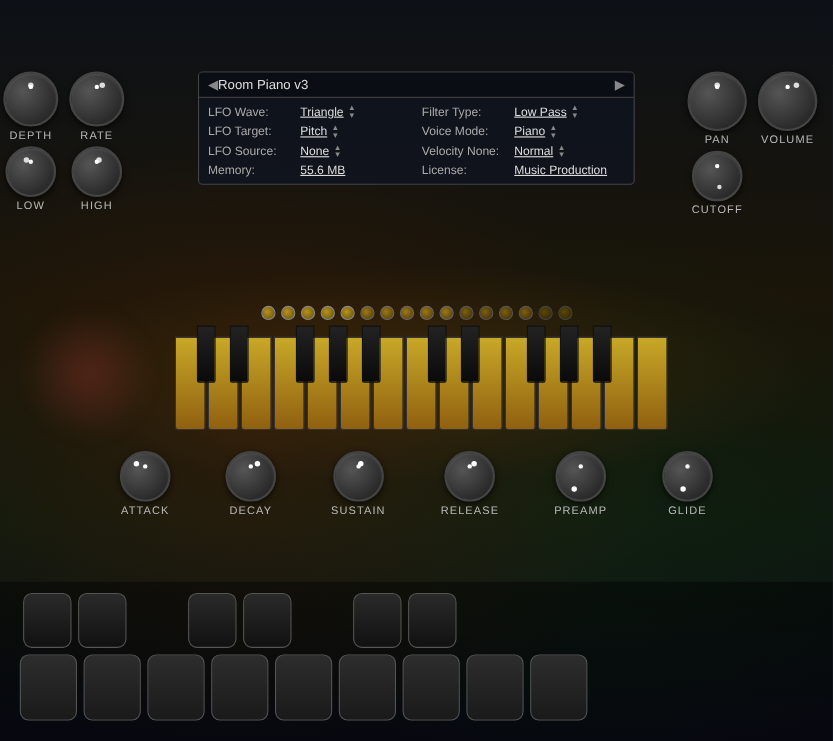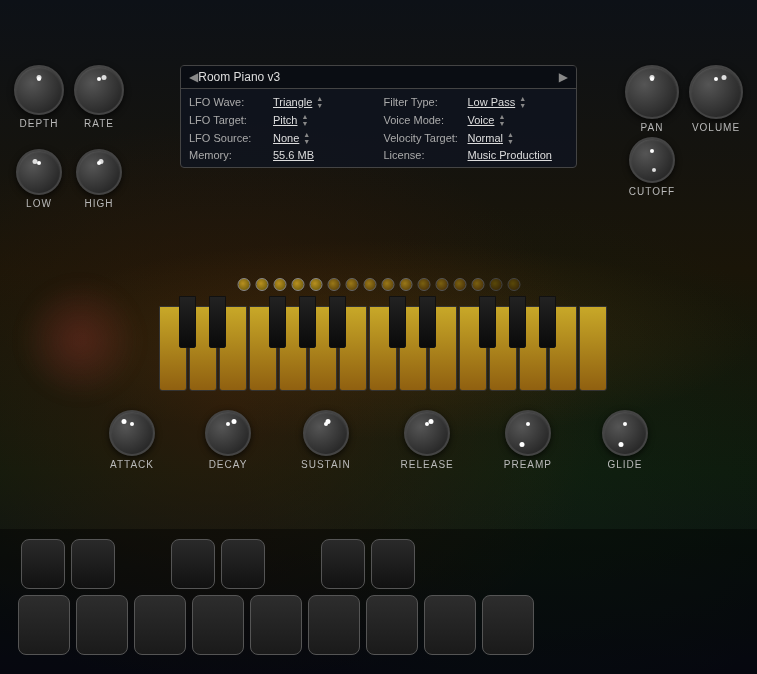--- a/index.html
+++ b/index.html
@@ -98,24 +98,24 @@
     .header-icon {
       color: #aaa;
       font-size: 16px;
       cursor: pointer;
     }
 
     
     .left-knobs {
       position: absolute;
       top: 65px;
-      left: 14px;
+      left: 3px;
       display: grid;
       grid-template-columns: 1fr 1fr;
-      gap: 20px 10px;
+      gap: 4px 10px;
     }
 
     .knob-group {
       display: flex;
       flex-direction: column;
       align-items: center;
       gap: 3px;
     }
 
     .knob {
@@ -355,39 +355,39 @@
         <div class="panel-field">
           <span class="field-label">LFO Target:</span>
           <span class="field-value">Pitch</span>
           <div class="select-arrows">
             <span>▲</span>
               <span>▼</span>
           </div>
         </div>
         <div class="panel-field">
           <span class="field-label">Voice Mode:</span>
-          <span class="field-value">Voice</span>
+          <span class="field-value">Piano</span>
           <div class="select-arrows">
             <span>▲</span>
               <span>▼</span>
           </div>
         </div>
       </div>
 
       <div class="panel-row">
         <div class="panel-field">
           <span class="field-label">LFO Source:</span>
           <span class="field-value">None</span>
           <div class="select-arrows">
             <span>▲</span>
               <span>▼</span>
           </div>
         </div>
         <div class="panel-field">
-          <span class="field-label">Velocity Target:</span>
+          <span class="field-label">Velocity None:</span>
           <span class="field-value">Normal</span>
           <div class="select-arrows">
             <span>▲</span>
               <span>▼</span>
           </div>
         </div>
       </div>
 
       <div class="panel-row">
         <div class="panel-field">

